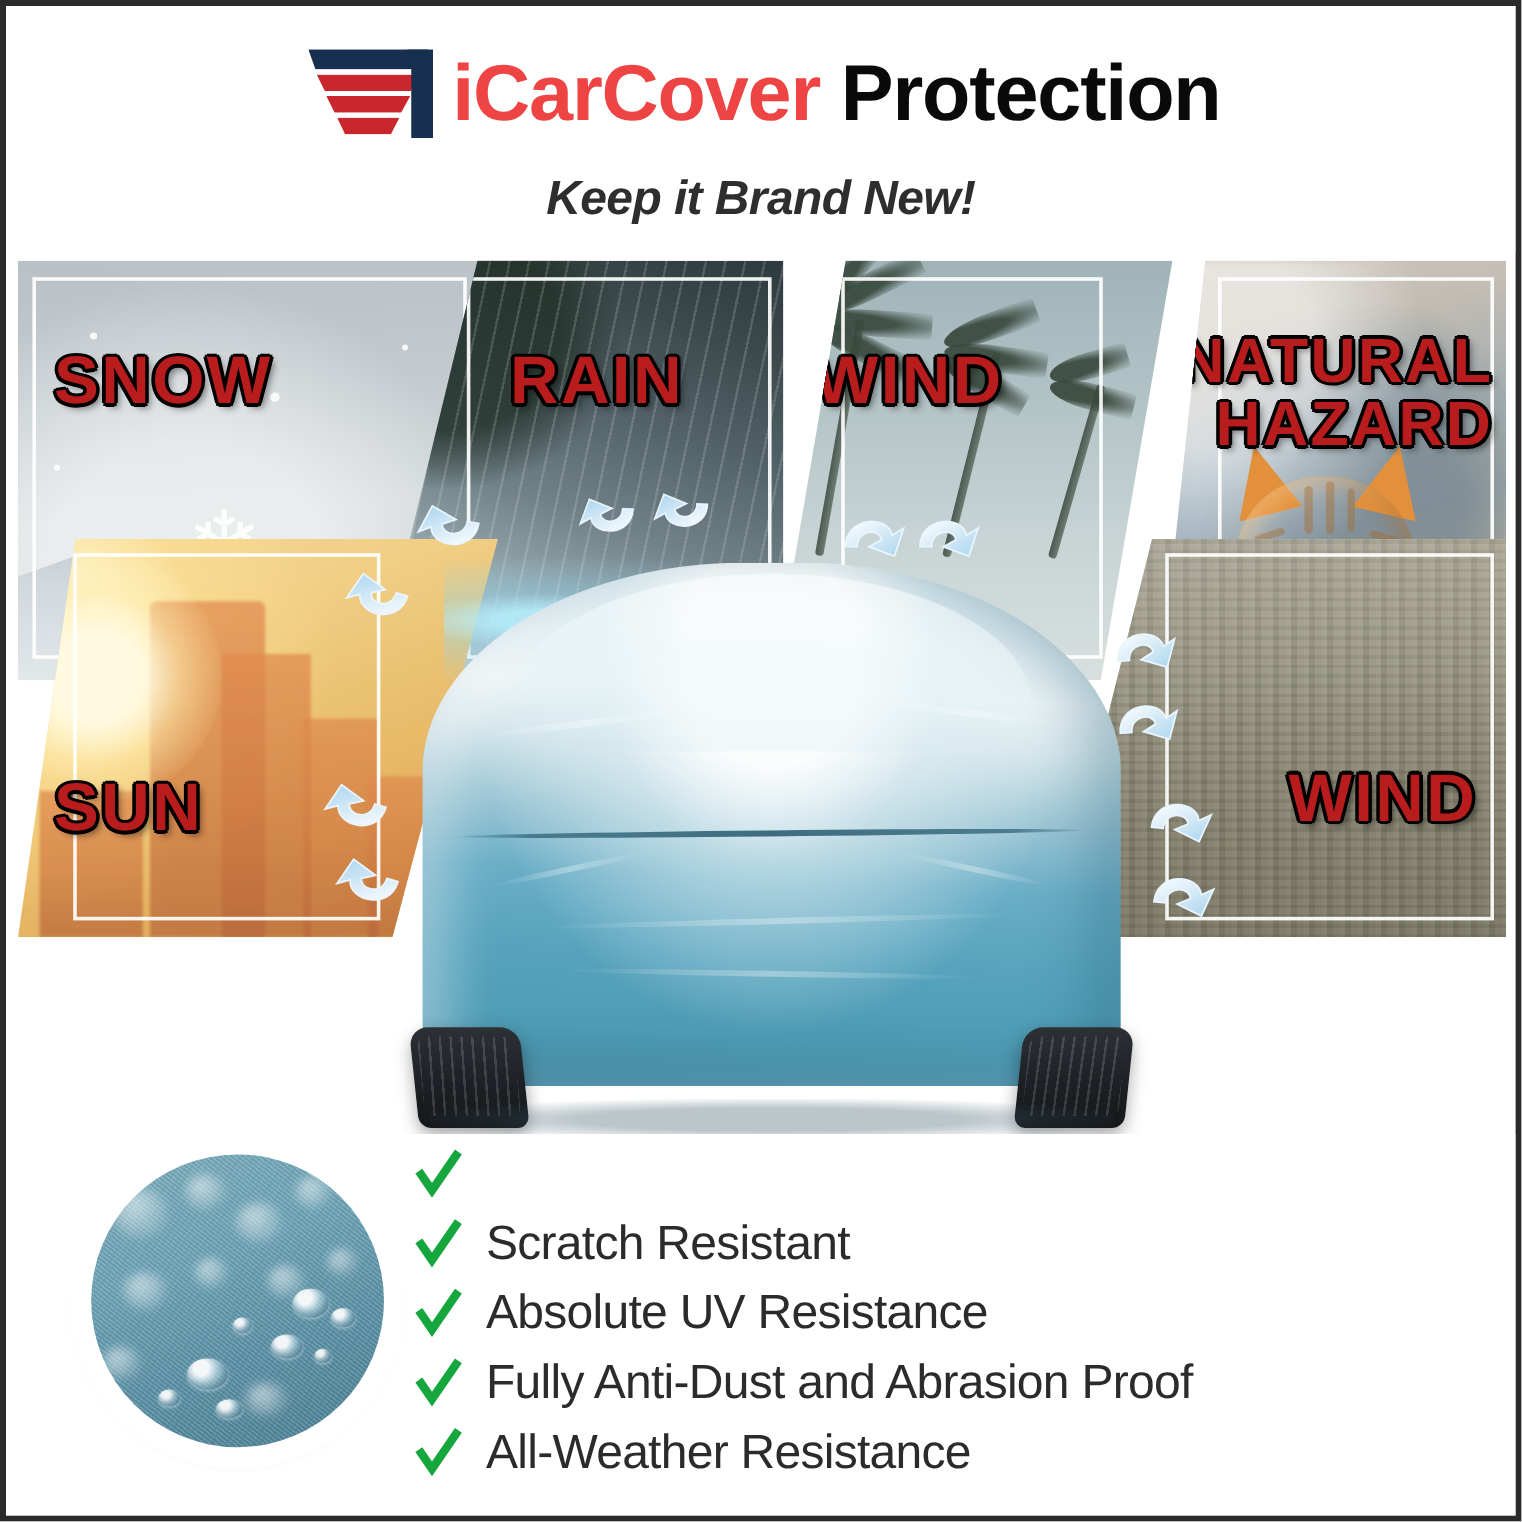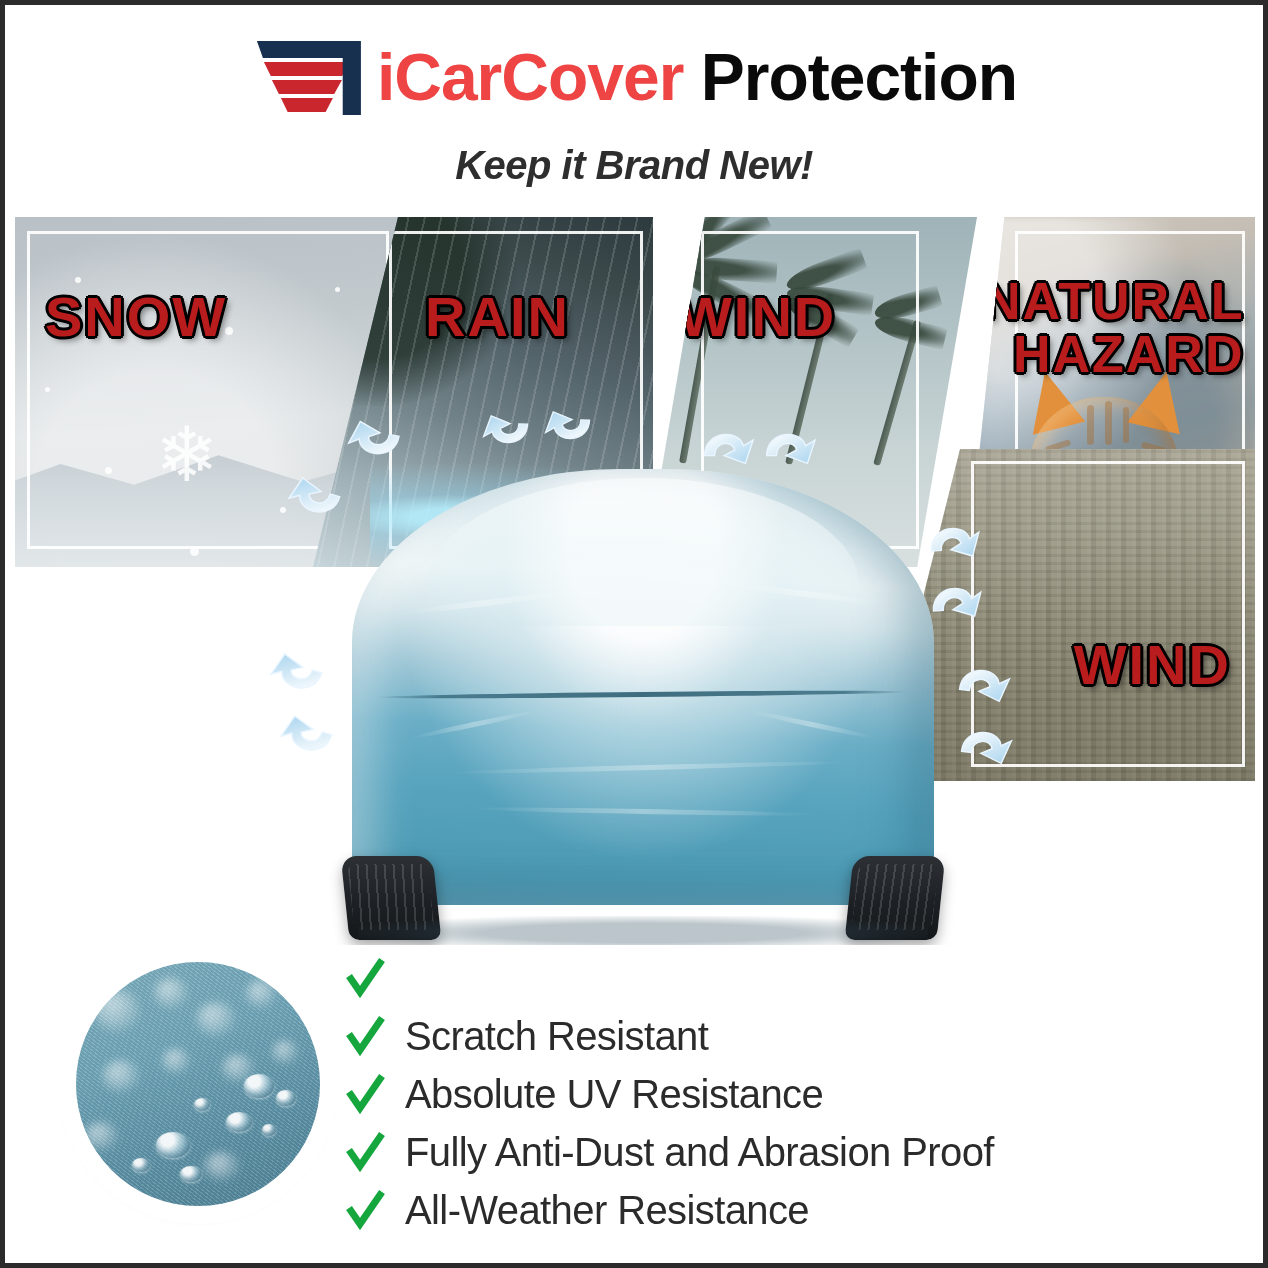--- a/index.html
+++ b/index.html
@@ -577,20 +577,32 @@
             <div class="whisker" style="left:12px;  top:152px; width:50px; transform: rotate(22deg);"></div>
             <div class="whisker" style="right:10px; top:140px; width:56px; transform-origin:right center; transform: rotate(-12deg);"></div>
             <div class="whisker" style="right:12px; top:152px; width:50px; transform-origin:right center; transform: rotate(-22deg);"></div>
           </div>
         </div>
       </div>
       <div class="pframe" style="left:48px; top:14px; right:10px; bottom:18px;"></div>
       <div class="plabel" style="left:16px; top:58px; font-size:52px; line-height:1.02;"><span>NATURAL</span><br><span style="display:inline-block; ">HAZARD</span></div>
     </div>
 
+    <div class="panel" id="panel-sun">
+      <div class="pinner">
+        <div class="mesa" style="left:110px; top:52px;  width:96px;  height:280px; border-radius:6px 6px 0 0;"></div>
+        <div class="mesa" style="left:170px; top:96px;  width:74px;  height:236px;"></div>
+        <div class="mesa" style="left:18px;  top:210px; width:86px;  height:122px;"></div>
+        <div class="mesa" style="left:238px; top:150px; width:62px;  height:182px;"></div>
+        <div class="mesa" style="left:292px; top:198px; width:70px;  height:134px;"></div>
+        <div class="sunglow"></div>
+      </div>
+      <div class="pframe" style="left:46px; top:12px; right:98px; bottom:14px;"></div>
+      <div class="plabel" style="left:30px; top:196px;">SUN</div>
+    </div>
 
     <div class="panel" id="panel-dust">
       <div class="pinner">
         <div class="city"></div>
         <div class="haze"></div>
       </div>
       <div class="pframe" style="left:94px; top:12px; right:10px; bottom:14px;"></div>
       <div class="plabel" style="right:24px; top:188px;">WIND</div>
     </div>
 

